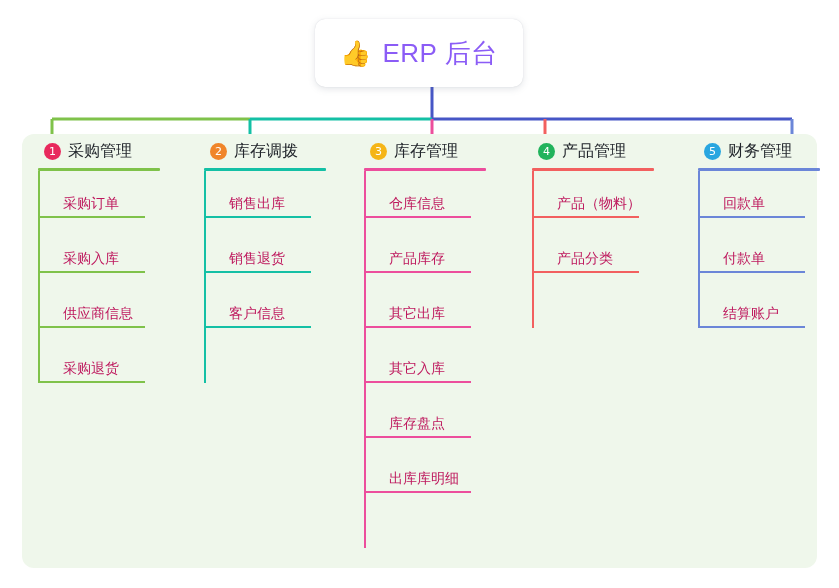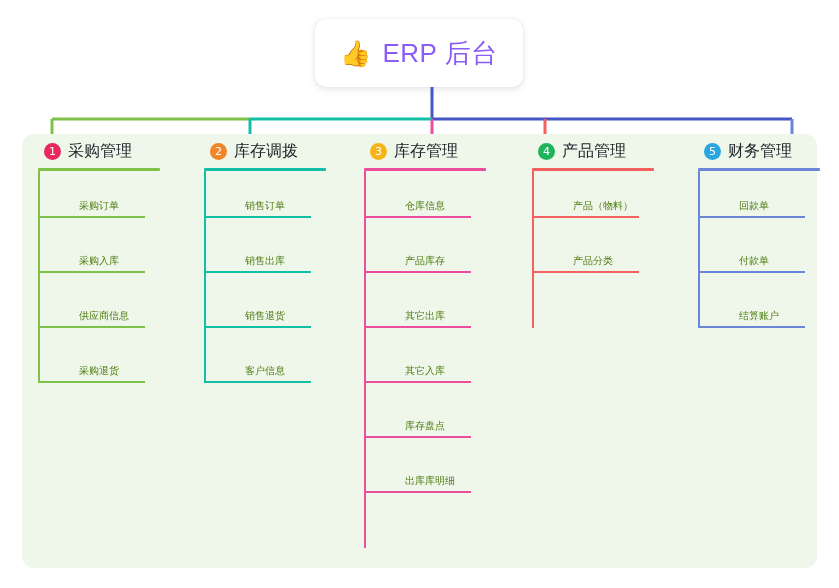--- a/index.html
+++ b/index.html
@@ -124,24 +124,24 @@
     top: 0;
     width: 2px;
   }
   .item {
     position: relative;
     height: 55px;
     box-sizing: border-box;
   }
   .item-label {
     position: absolute;
-    left: 41px;
+    left: 25px;
     bottom: 13px;
-    font-size: 10px;
-    color: #4d7c0f;
+    font-size: 14px;
+    color: #be185d;
     white-space: nowrap;
   }
   .item-rule {
     position: absolute;
     left: 2px;
     bottom: 8px;
     width: 105px;
     height: 2px;
   }
 </style>
@@ -199,24 +199,20 @@
         </div>
         <div class="column" style="left: 174px;">
           <div class="col-header">
             <span class="badge" style="background: rgb(240, 133, 42);">2</span>
             <span class="col-title">库存调拨</span>
           </div>
           <div class="header-rule" style="background: rgb(20, 192, 165);"></div>
           <div class="items">
             <div class="spine" style="background: rgb(20, 192, 165); height: 212px;"></div>
             <div class="item">
-              <span class="item-label">销售订单</span>
-              <div class="item-rule" style="background: rgb(20, 192, 165);"></div>
-            </div>
-            <div class="item">
               <span class="item-label">销售出库</span>
               <div class="item-rule" style="background: rgb(20, 192, 165);"></div>
             </div>
             <div class="item">
               <span class="item-label">销售退货</span>
               <div class="item-rule" style="background: rgb(20, 192, 165);"></div>
             </div>
             <div class="item">
               <span class="item-label">客户信息</span>
               <div class="item-rule" style="background: rgb(20, 192, 165);"></div>

